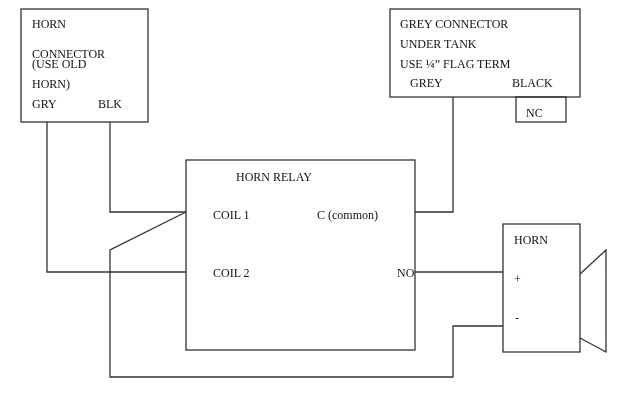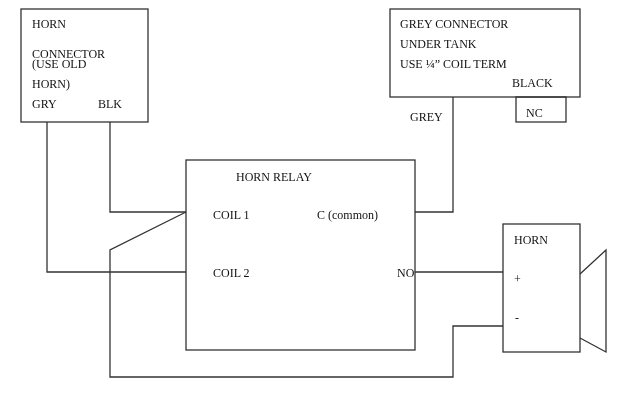--- a/index.html
+++ b/index.html
@@ -28,22 +28,22 @@
 
 <div class="lbl" style="left:32px;top:15px;">HORN</div>
 <div class="lbl" style="left:32px;top:45px;">CONNECTOR</div>
 <div class="lbl" style="left:32px;top:55px;">(USE OLD</div>
 <div class="lbl" style="left:32px;top:75px;">HORN)</div>
 <div class="lbl" style="left:32px;top:95px;">GRY</div>
 <div class="lbl" style="left:98px;top:95px;">BLK</div>
 
 <div class="lbl" style="left:400px;top:15px;">GREY CONNECTOR</div>
 <div class="lbl" style="left:400px;top:35px;">UNDER TANK</div>
-<div class="lbl" style="left:400px;top:55px;">USE ¼” COIL TERM</div>
-<div class="lbl" style="left:410px;top:74px;margin-top:34px;">GREY</div>
+<div class="lbl" style="left:400px;top:55px;">USE ¼” FLAG TERM</div>
+<div class="lbl" style="left:410px;top:74px;">GREY</div>
 <div class="lbl" style="left:512px;top:74px;">BLACK</div>
 <div class="lbl" style="left:526px;top:104px;">NC</div>
 
 <div class="lbl" style="left:236px;top:168px;">HORN RELAY</div>
 <div class="lbl" style="left:213px;top:206px;">COIL 1</div>
 <div class="lbl" style="left:213px;top:264px;text-align:right;">COIL 2</div>
 <div class="lbl" style="left:317px;top:206px;">C (common)</div>
 <div class="lbl" style="left:372px;top:264px;margin-left:25px;">NO</div>
 
 <div class="lbl" style="left:514px;top:231px;">HORN</div>

